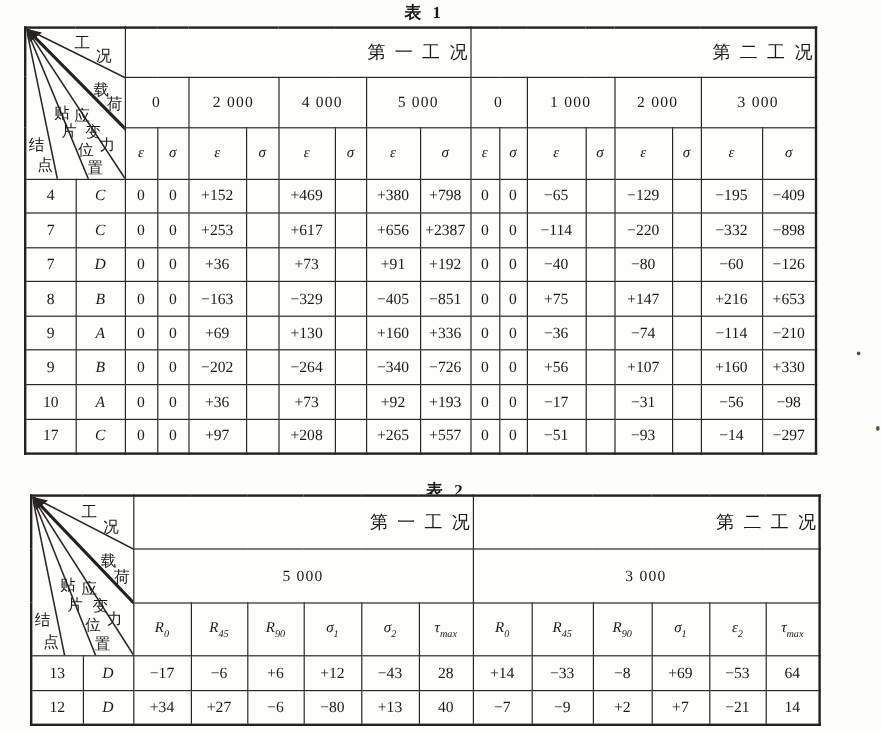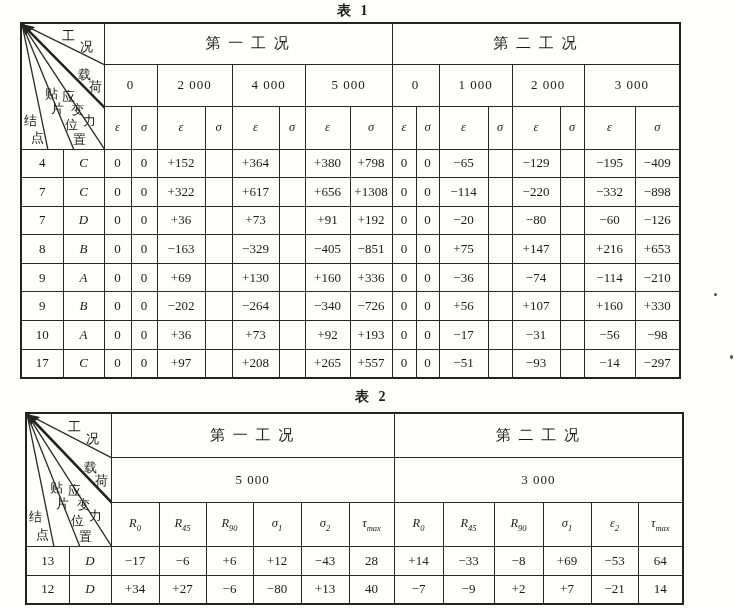--- a/index.html
+++ b/index.html
@@ -13,21 +13,21 @@
     font-family:"Liberation Serif","DejaVu Serif",serif;white-space:nowrap;
   }
   table{border-collapse:collapse;position:absolute;table-layout:fixed;
         border:2px solid #24221e;background:#fefefc;}
   td{border:1px solid #2b2823;text-align:center;vertical-align:middle;
      padding:0;font-size:13px;overflow:hidden;white-space:nowrap;}
   tr.hr1{height:41px}  tr.hr2{height:42px}  tr.hr3{height:43px}
   tr.dr {height:28.6px}
   tr.hr1b{height:44px} tr.hr2b{height:45px} tr.hr3b{height:44px}
   tr.drb{height:29px}
-  td.sec{font-size:15px;letter-spacing:2px;font-weight:500;}
+  td.sec{font-size:15px;letter-spacing:2px;font-weight:500;text-align:right;}
   td.load{font-size:13px;letter-spacing:1px;}
   td.sym{font-style:italic;font-size:12.5px;}
   td.pos{font-style:italic;font-size:13px;}
   td.node{font-size:13px;}
   td.num{font-size:13px;}
   td.corner{position:relative;padding:0;}
   .corner svg{position:absolute;left:0;top:0;display:block;}
   .cx{position:absolute;font-size:13px;line-height:1;color:#1c1a17;
       font-family:"Liberation Serif","DejaVu Serif",serif;}
   sub{font-size:8.5px;font-style:italic;}
@@ -116,44 +116,44 @@
   <td class="sym">ε</td>
   <td class="sym">σ</td>
 </tr>
 <tr class="dr">
   <td class="node">4</td>
   <td class="pos">C</td>
   <td class="num">0</td>
         <td class="num">0</td>
         <td class="num">+152</td>
         <td class="num"></td>
-        <td class="num">+364</td>
+        <td class="num">+469</td>
         <td class="num"></td>
         <td class="num">+380</td>
         <td class="num">+798</td>
         <td class="num">0</td>
         <td class="num">0</td>
         <td class="num">−65</td>
         <td class="num"></td>
         <td class="num">−129</td>
         <td class="num"></td>
         <td class="num">−195</td>
         <td class="num">−409</td>
 </tr>
 <tr class="dr">
   <td class="node">7</td>
   <td class="pos">C</td>
   <td class="num">0</td>
         <td class="num">0</td>
-        <td class="num">+322</td>
+        <td class="num">+253</td>
         <td class="num"></td>
         <td class="num">+617</td>
         <td class="num"></td>
         <td class="num">+656</td>
-        <td class="num">+1308</td>
+        <td class="num">+2387</td>
         <td class="num">0</td>
         <td class="num">0</td>
         <td class="num">−114</td>
         <td class="num"></td>
         <td class="num">−220</td>
         <td class="num"></td>
         <td class="num">−332</td>
         <td class="num">−898</td>
 </tr>
 <tr class="dr">
@@ -162,21 +162,21 @@
   <td class="num">0</td>
         <td class="num">0</td>
         <td class="num">+36</td>
         <td class="num"></td>
         <td class="num">+73</td>
         <td class="num"></td>
         <td class="num">+91</td>
         <td class="num">+192</td>
         <td class="num">0</td>
         <td class="num">0</td>
-        <td class="num">−20</td>
+        <td class="num">−40</td>
         <td class="num"></td>
         <td class="num">−80</td>
         <td class="num"></td>
         <td class="num">−60</td>
         <td class="num">−126</td>
 </tr>
 <tr class="dr">
   <td class="node">8</td>
   <td class="pos">B</td>
   <td class="num">0</td>
@@ -272,21 +272,21 @@
         <td class="num">−51</td>
         <td class="num"></td>
         <td class="num">−93</td>
         <td class="num"></td>
         <td class="num">−14</td>
         <td class="num">−297</td>
 </tr>
 </tbody>
   </table>
 
-<div class="tbl-title" style="left:355px;top:388px;text-align:center;">表 2</div>
+<div class="tbl-title" style="left:355px;top:400px;text-align:center;">表 2</div>
 
 <table style="left:25px;top:412px;width:657px;">
 <colgroup>
 <col style="width:43px">
       <col style="width:42px">
 <col style="width:48px">
       <col style="width:47px">
       <col style="width:47px">
       <col style="width:48px">
       <col style="width:48px">

